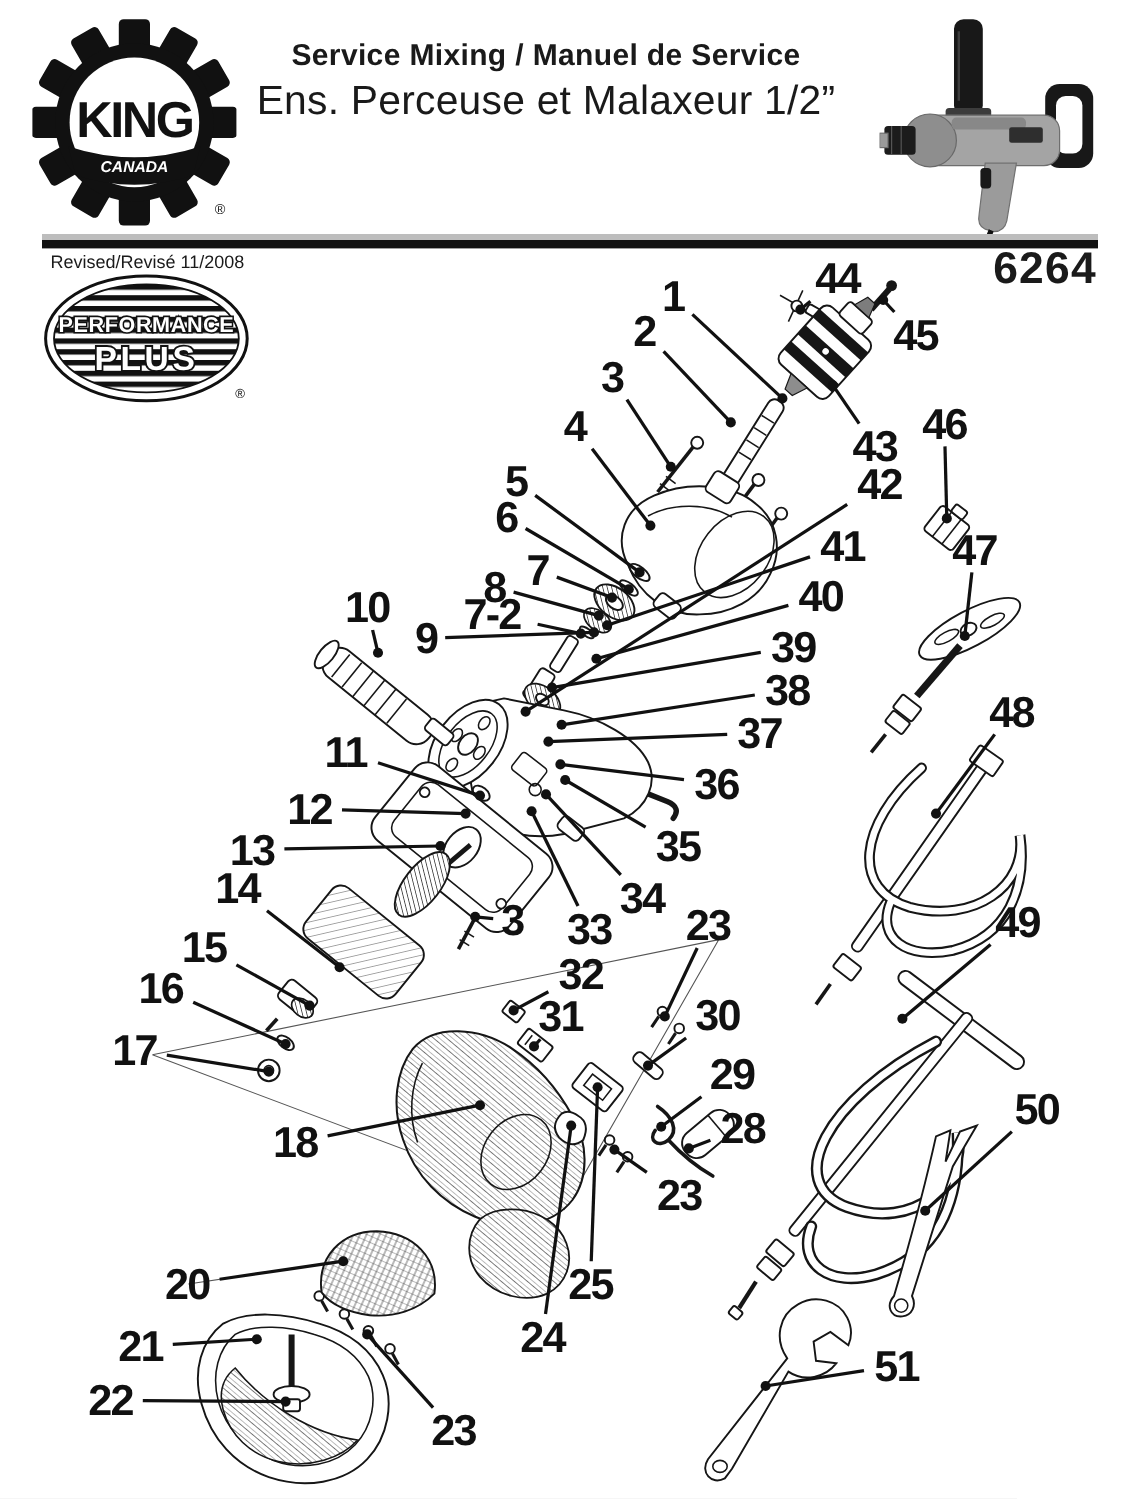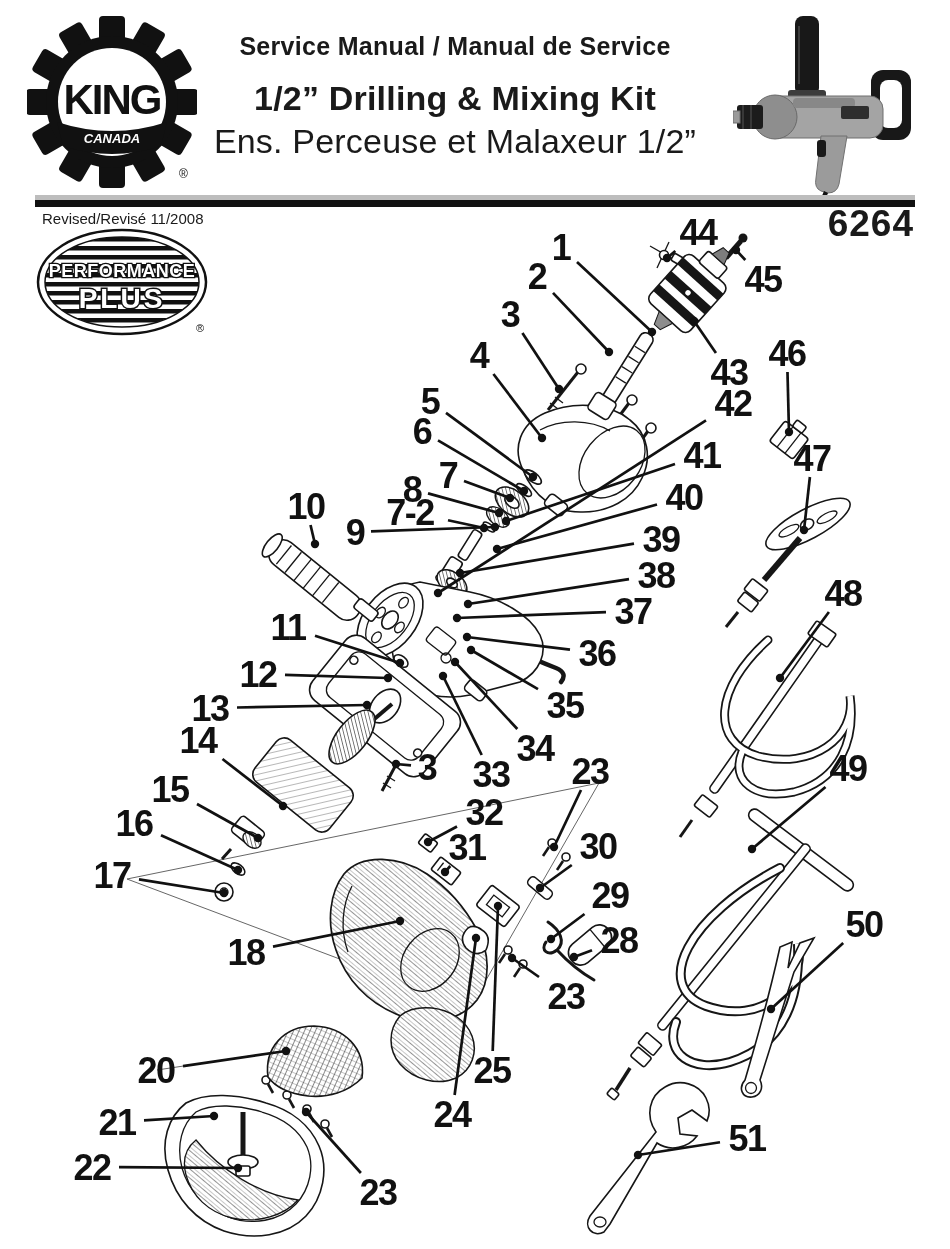--- a/index.html
+++ b/index.html
@@ -47,22 +47,21 @@
       <circle r="66" fill="#111"></circle>
       <circle r="54" fill="#fff"></circle>
       <text x="0" y="12" text-anchor="middle" font-size="42" font-weight="700" letter-spacing="-2" fill="#111">KING</text>
       <path d="M -55,20 Q 0,38 55,20 L 49,44 Q 0,60 -49,44 Z" fill="#111"></path>
       <text x="0" y="41" text-anchor="middle" font-size="13" font-weight="700" font-style="italic" fill="#fff">CANADA</text>
     </g>
     <text x="152" y="164" font-size="12" fill="#111">®</text>
   </svg>
 
   <div class="titles">
-    <div class="service-line">Service Manual / Manual de Service</div>
-    <div class="title-en">1/2” Drilling &amp; Mixing Kit</div>
+    <div class="service-line">Service Mixing / Manuel de Service</div>
     <div class="title-fr">Ens. Perceuse et Malaxeur 1/2”</div>
   </div>
 
   <svg class="abs" style="left:733px;top:12px" width="186" height="186" viewBox="0 0 186 186">
     <rect x="62" y="4" width="24" height="80" rx="8" fill="#181818"></rect>
     <line x1="66" y1="14" x2="66" y2="72" stroke="#3d3d3d" stroke-width="2"></line>
     <rect x="55" y="78" width="38" height="12" rx="3" fill="#3c3c3c"></rect>
     <rect x="138" y="58" width="40" height="70" rx="12" fill="#181818"></rect>
     <rect x="147" y="68" width="22" height="48" rx="8" fill="#fff"></rect>
     <rect x="28" y="84" width="122" height="42" rx="13" fill="#a4a4a4" stroke="#6e6e6e"></rect>

